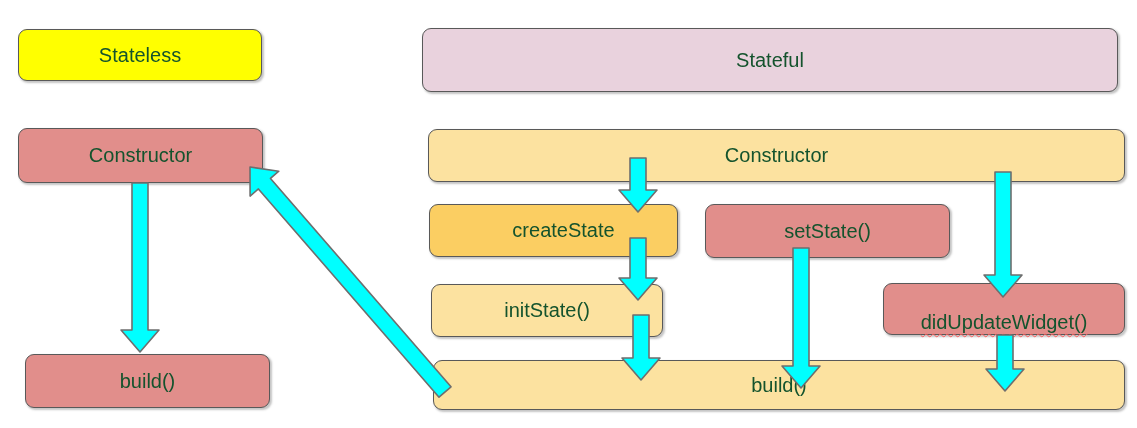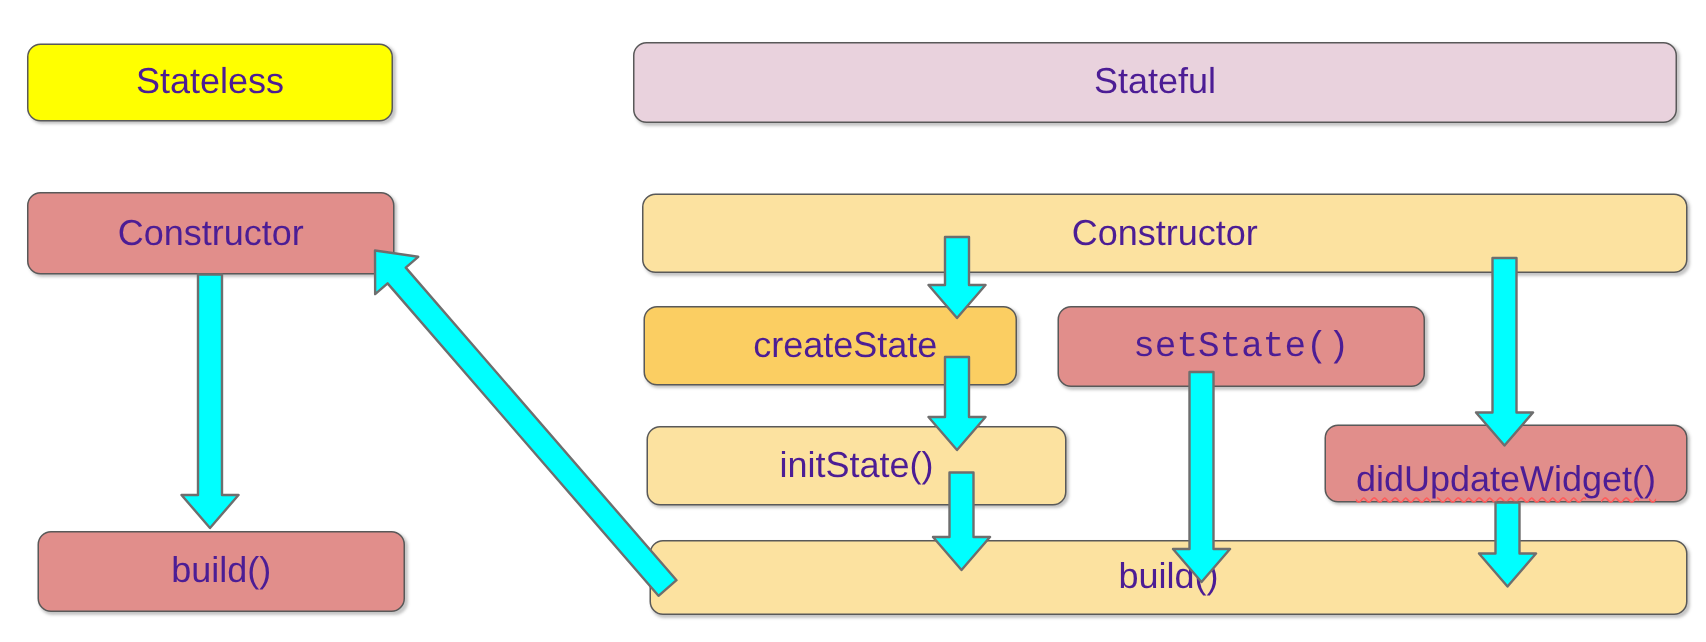--- a/index.html
+++ b/index.html
@@ -8,34 +8,34 @@
     width:1137px; height:428px;
     background:#ffffff;
     font-family:"Liberation Sans", sans-serif;
     overflow:hidden;
   }
   .node {
     position:absolute;
     display:flex; align-items:center; justify-content:center;
     border:1.6px solid #595959;
     border-radius:9px;
-    font-size:24px; color:#4c1d95;
+    font-size:20px; color:#14532d;
     box-shadow:1.5px 1.5px 2px rgba(90,90,90,0.35);
     box-sizing:border-box;
     text-align:center;
     z-index:1;
   }
   
   .n-stateless        { left:18px;  top:29px;  width:244px; height:52px; }
-  .n-stateful         { left:422px; top:28px;  width:696px; height:54px; }
+  .n-stateful         { left:422px; top:28px;  width:696px; height:64px; }
   .n-constructor-left { left:18px;  top:128px; width:245px; height:55px; }
   .n-constructor-right{ left:428px; top:129px; width:697px; height:53px; }
   .n-create-state     { left:429px; top:204px; width:249px; height:53px;padding-left:20px; }
-  .n-set-state        { left:705px; top:204px; width:245px; height:54px;font-family:Liberation Mono, monospace; }
-  .n-init-state       { left:431px; top:284px; width:280px; height:53px; }
+  .n-set-state        { left:705px; top:204px; width:245px; height:54px; }
+  .n-init-state       { left:431px; top:284px; width:232px; height:53px; }
   .n-did-update       { left:883px; top:283px; width:242px; height:52px;align-items:flex-end; }
   .n-build-left       { left:25px;  top:354px; width:245px; height:54px; }
   .n-build-right      { left:433px; top:360px; width:692px; height:50px; }
 
   .wavy {
     text-decoration-line: underline;
     text-decoration-style: wavy;
     text-decoration-color:#ff5a5a;
     text-decoration-thickness:1px;
     text-underline-offset:4px;

